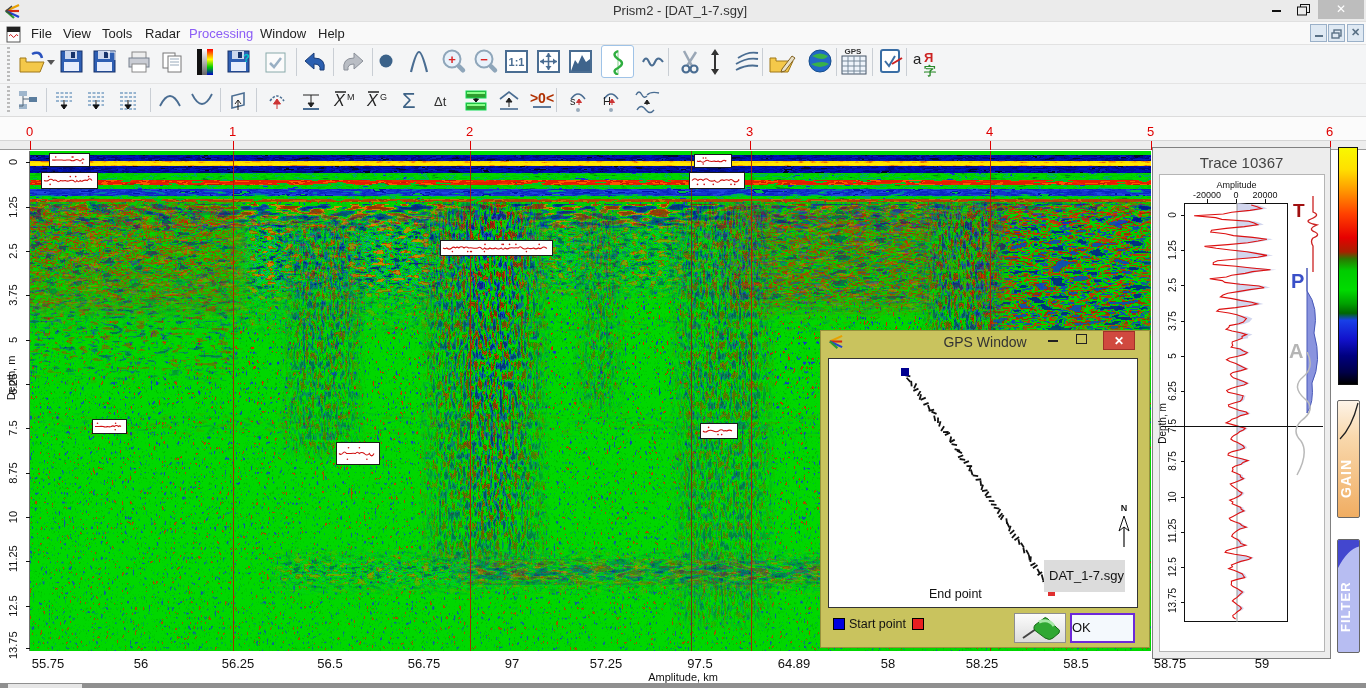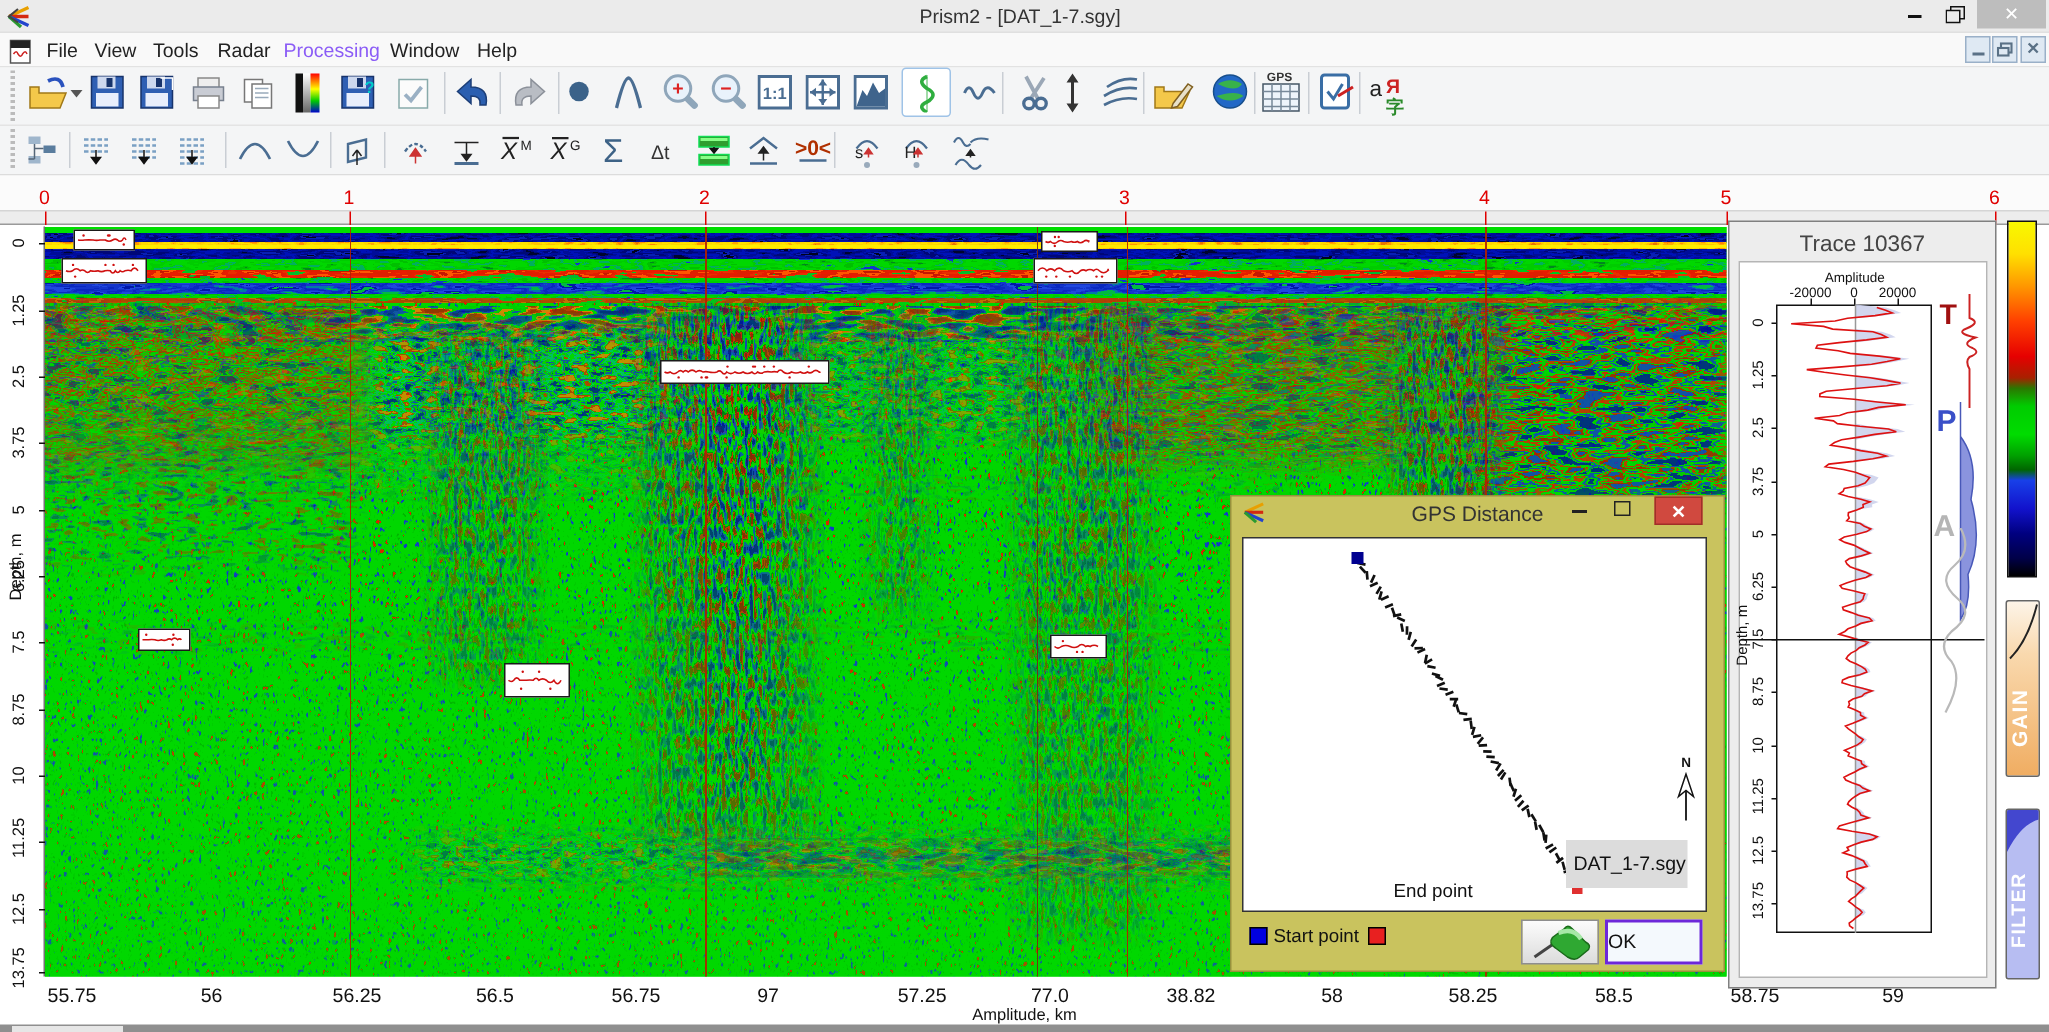--- a/index.html
+++ b/index.html
@@ -641,23 +641,23 @@
 <div class="abs" style="left:26px;top:606px;width:4px;height:1px;background:#111"></div>
 <div class="abs" style="left:2px;top:640px;width:22px;height:16px;font-size:11px;color:#111;transform:rotate(-90deg);text-align:center;line-height:16px">13.75</div>
 <div class="abs" style="left:26px;top:648px;width:4px;height:1px;background:#111"></div>
 <div class="abs" style="left:-24px;top:372px;width:70px;font-size:11px;color:#111;transform:rotate(-90deg);text-align:center">Depth, m</div>
 <div class="abs" style="left:23px;top:656px;width:50px;text-align:center;font-size:13px;color:#111">55.75</div>
 <div class="abs" style="left:116px;top:656px;width:50px;text-align:center;font-size:13px;color:#111">56</div>
 <div class="abs" style="left:213px;top:656px;width:50px;text-align:center;font-size:13px;color:#111">56.25</div>
 <div class="abs" style="left:305px;top:656px;width:50px;text-align:center;font-size:13px;color:#111">56.5</div>
 <div class="abs" style="left:399px;top:656px;width:50px;text-align:center;font-size:13px;color:#111">56.75</div>
 <div class="abs" style="left:487px;top:656px;width:50px;text-align:center;font-size:13px;color:#111">97</div>
-<div class="abs" style="left:581px;top:656px;width:50px;text-align:right;font-size:13px;color:#111">57.25</div>
-<div class="abs" style="left:675px;top:656px;width:50px;text-align:center;font-size:13px;color:#111">77.0</div>
-<div class="abs" style="left:769px;top:656px;width:50px;text-align:center;font-size:13px;color:#111">38.82</div>
+<div class="abs" style="left:581px;top:656px;width:50px;text-align:center;font-size:13px;color:#111">57.25</div>
+<div class="abs" style="left:675px;top:656px;width:50px;text-align:center;font-size:13px;color:#111">97.5</div>
+<div class="abs" style="left:769px;top:656px;width:50px;text-align:center;font-size:13px;color:#111">64.89</div>
 <div class="abs" style="left:863px;top:656px;width:50px;text-align:center;font-size:13px;color:#111">58</div>
 <div class="abs" style="left:957px;top:656px;width:50px;text-align:center;font-size:13px;color:#111">58.25</div>
 <div class="abs" style="left:1051px;top:656px;width:50px;text-align:center;font-size:13px;color:#111">58.5</div>
 <div class="abs" style="left:1145px;top:656px;width:50px;text-align:center;font-size:13px;color:#111">58.75</div>
 <div class="abs" style="left:1237px;top:656px;width:50px;text-align:center;font-size:13px;color:#111">59</div>
 <div class="abs" style="left:633px;top:671px;width:100px;text-align:center;font-size:11px;color:#111">Amplitude, km</div>
 <div style="position:absolute;left:49px;top:153px;width:41px;height:14px;background:#fff;border:1px solid #1a1a1a;box-sizing:border-box;line-height:0"><svg width="37" height="10" viewBox="0 0 37 10">
       <path d="M2 6.0 Q4.2 6.3 6.4 6.0 Q9.2 5.8 12.1 6.0 Q14.4 6.5 16.7 6.0 Q18.4 6.1 20.2 6.0 Q22.7 7.6 25.1 6.0 Q26.7 4.9 28.4 6.0 Q30.0 7.7 31.7 6.0 Q32.8 3.4 34.0 6.0" fill="none" stroke="#d01010" stroke-width="1.05"></path>
       <circle cx="32.5" cy="9.0" r="0.8" fill="#d01010"></circle>
       <circle cx="23.0" cy="3.0" r="0.8" fill="#d01010"></circle>
@@ -789,21 +789,21 @@
     </svg>
 <div style="position:absolute;left:0px;top:22px;width:23px;height:90px;writing-mode:vertical-rl;transform:rotate(180deg);font-size:13px;font-weight:bold;color:#fff;letter-spacing:1px;text-align:center">FILTER</div>
   </div>
 <div class="abs" style="left:820px;top:330px;width:330px;height:318px;background:#c9c35e;border:1px solid #97913d"></div>
 <svg class="abs" style="left:828px;top:334px" width="16" height="16" viewBox="0 0 17 17">
     <path d="M2 8 L15 2" stroke="#e8a000" stroke-width="2.2" fill="none"></path>
     <path d="M2 8 L15 8" stroke="#d42a10" stroke-width="2.2" fill="none"></path>
     <path d="M2 8 L15 14" stroke="#2244cc" stroke-width="2.2" fill="none"></path>
     <path d="M2 8 L10 15" stroke="#2a9a30" stroke-width="2.2" fill="none"></path>
   </svg>
-<div class="abs" style="left:820px;top:334px;width:330px;text-align:center;font-size:14px;color:#333">GPS Distance</div>
+<div class="abs" style="left:820px;top:334px;width:330px;text-align:center;font-size:14px;color:#333">GPS Window</div>
 <div class="abs" style="left:1048px;top:340px;width:10px;height:2px;background:#222"></div>
 <div class="abs" style="left:1076px;top:334px;width:11px;height:10px;border:1.5px solid #222"></div>
 <div class="abs" style="left:1103px;top:331px;width:32px;height:19px;background:#d0493f;border:1px solid #a03028;color:#fff;font-size:12px;text-align:center;line-height:18px;font-weight:bold">✕</div>
 <div class="abs" style="left:828px;top:358px;width:310px;height:250px;background:#fff;border:1px solid #333"></div>
 <div class="abs" style="left:829px;top:359px;width:308px;height:248px">
     <svg width="308" height="248" viewBox="0 0 308 248" style="position:absolute;left:0;top:0">
       <line x1="72.6" y1="13.1" x2="78.2" y2="13.1" stroke="#111" stroke-width="1.8" transform="rotate(67 75.4 13.1)"></line>
       <line x1="75.8" y1="16.8" x2="81.4" y2="16.8" stroke="#111" stroke-width="1.8" transform="rotate(12 78.6 16.8)"></line>
       <line x1="76.7" y1="20.8" x2="82.3" y2="20.8" stroke="#111" stroke-width="1.8" transform="rotate(47 79.5 20.8)"></line>
       <line x1="79.6" y1="24.6" x2="85.2" y2="24.6" stroke="#111" stroke-width="1.8" transform="rotate(85 82.4 24.6)"></line>

